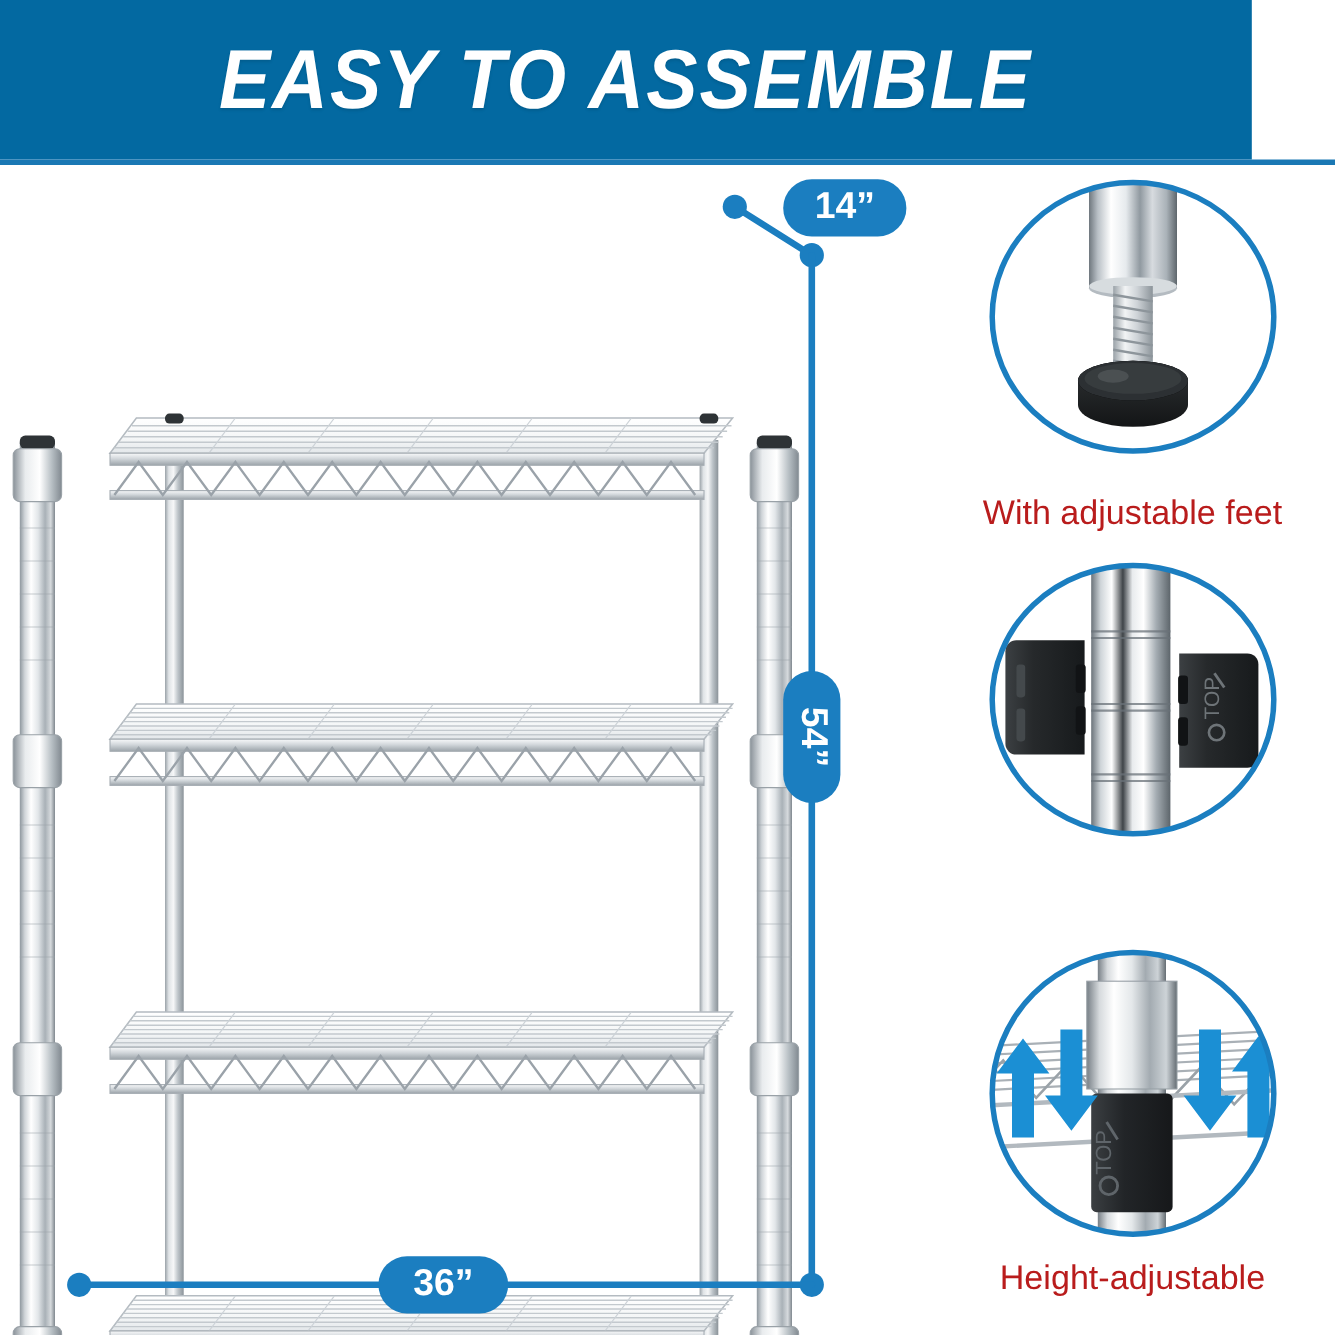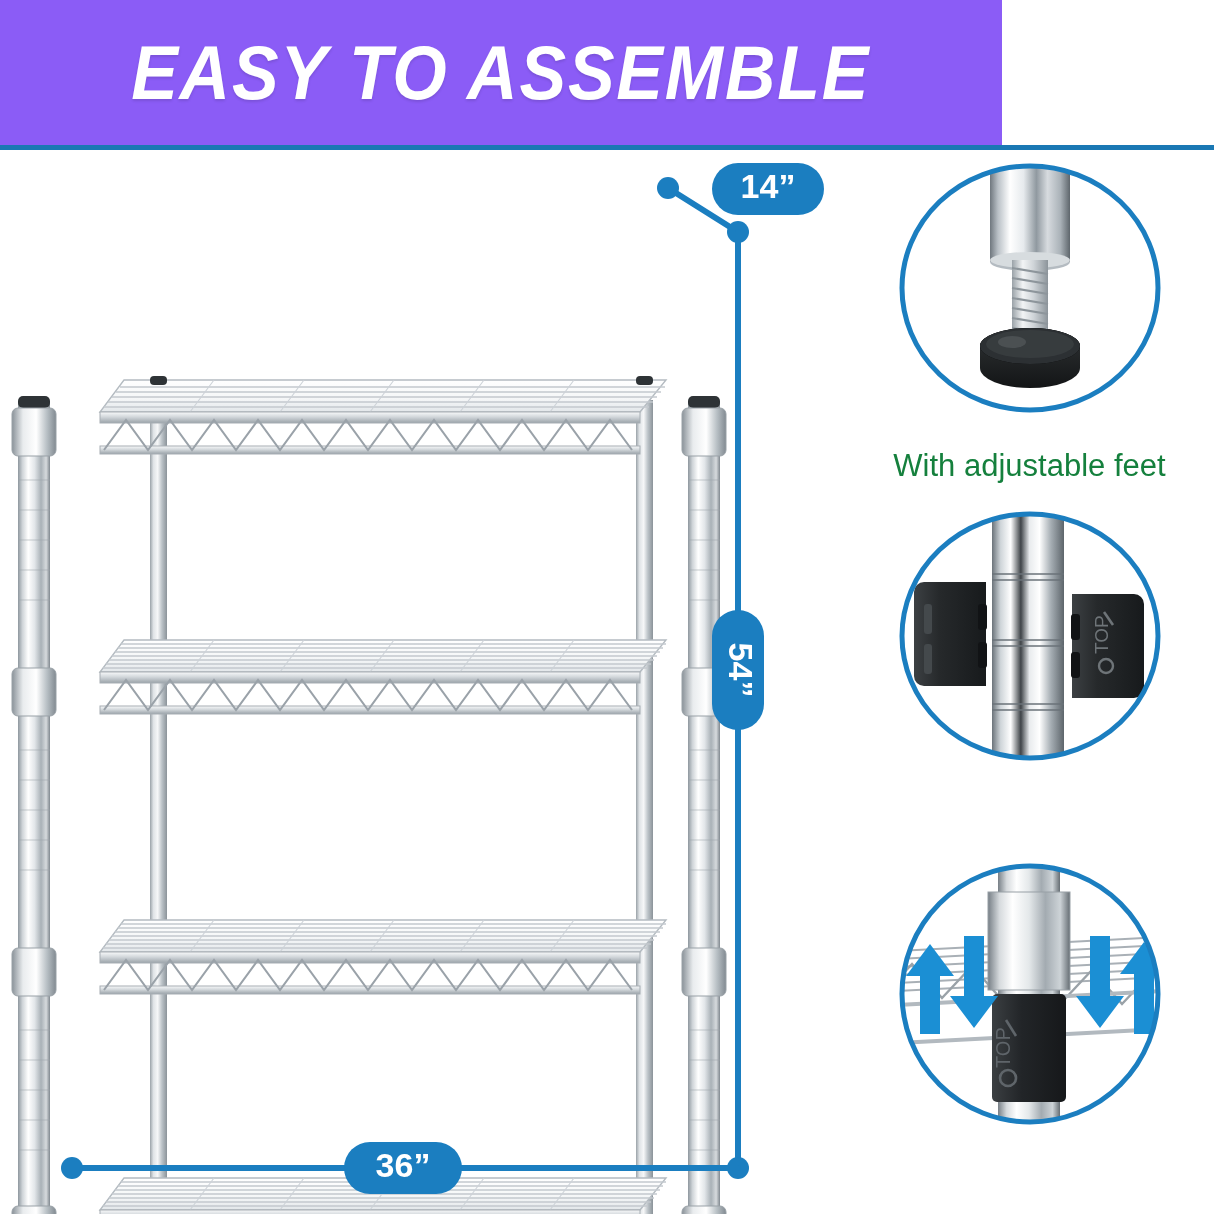--- a/index.html
+++ b/index.html
@@ -7,22 +7,22 @@
     width:1214px;height:1214px;
     background:#ffffff;
     font-family:"Liberation Sans", sans-serif;
     overflow:hidden;
     position:relative;
   }
   #page{position:relative;width:1214px;height:1214px;background:#fff;}
 
   
   .banner{
-    position:absolute;left:0;top:0;width:1002px;height:145px;
-    background:#8b5cf6;
+    position:absolute;left:0;top:0;width:1138px;height:145px;
+    background:#0369a1;
     display:flex;align-items:center;justify-content:center;
     box-sizing:border-box;
   }
   .banner-underline{
     position:absolute;left:0;top:145px;width:1214px;height:5px;
     background:#1a78b4;
   }
   .banner-title{
     color:#ffffff;
     font-size:76px;
@@ -45,21 +45,21 @@
   .features{
     position:absolute;left:845px;top:10px;width:369px;height:1050px;
   }
   .feature{position:relative;width:369px;height:348px;}
   .feature-circle{
     position:absolute;left:27px;top:0;width:316px;height:286px;
   }
   .feature-caption{
     position:absolute;left:0;top:288px;width:369px;
     text-align:center;
-    color:#15803d;
+    color:#b91c1c;
     font-size:31px;
     font-weight:normal;
     font-family:"Liberation Sans", sans-serif;
     white-space:nowrap;
   }
 
   
   .dim-pill-text{
     fill:#ffffff;font-size:34px;font-weight:bold;
     font-family:"Liberation Sans", sans-serif;
@@ -488,17 +488,18 @@
             <g fill="#1b8fd4">
               <path d="M48,178 L48,120 L34,120 L58,88 L82,120 L68,120 L68,178 z"></path>
               <path d="M92,80 L92,140 L78,140 L102,172 L126,140 L112,140 L112,80 z"></path>
               <path d="M218,80 L218,140 L204,140 L228,172 L252,140 L238,140 L238,80 z"></path>
               <path d="M262,178 L262,118 L248,118 L272,86 L296,118 L282,118 L282,178 z"></path>
             </g>
           </g>
 
           <ellipse cx="158" cy="138" rx="128" ry="128" fill="none" stroke="#1b7ec0" stroke-width="5"></ellipse>
         </svg>
+        <div class="feature-caption">Height-adjustable</div>
       </div>
 
     </div>
   </div>
 </div>
 
 </body></html>

